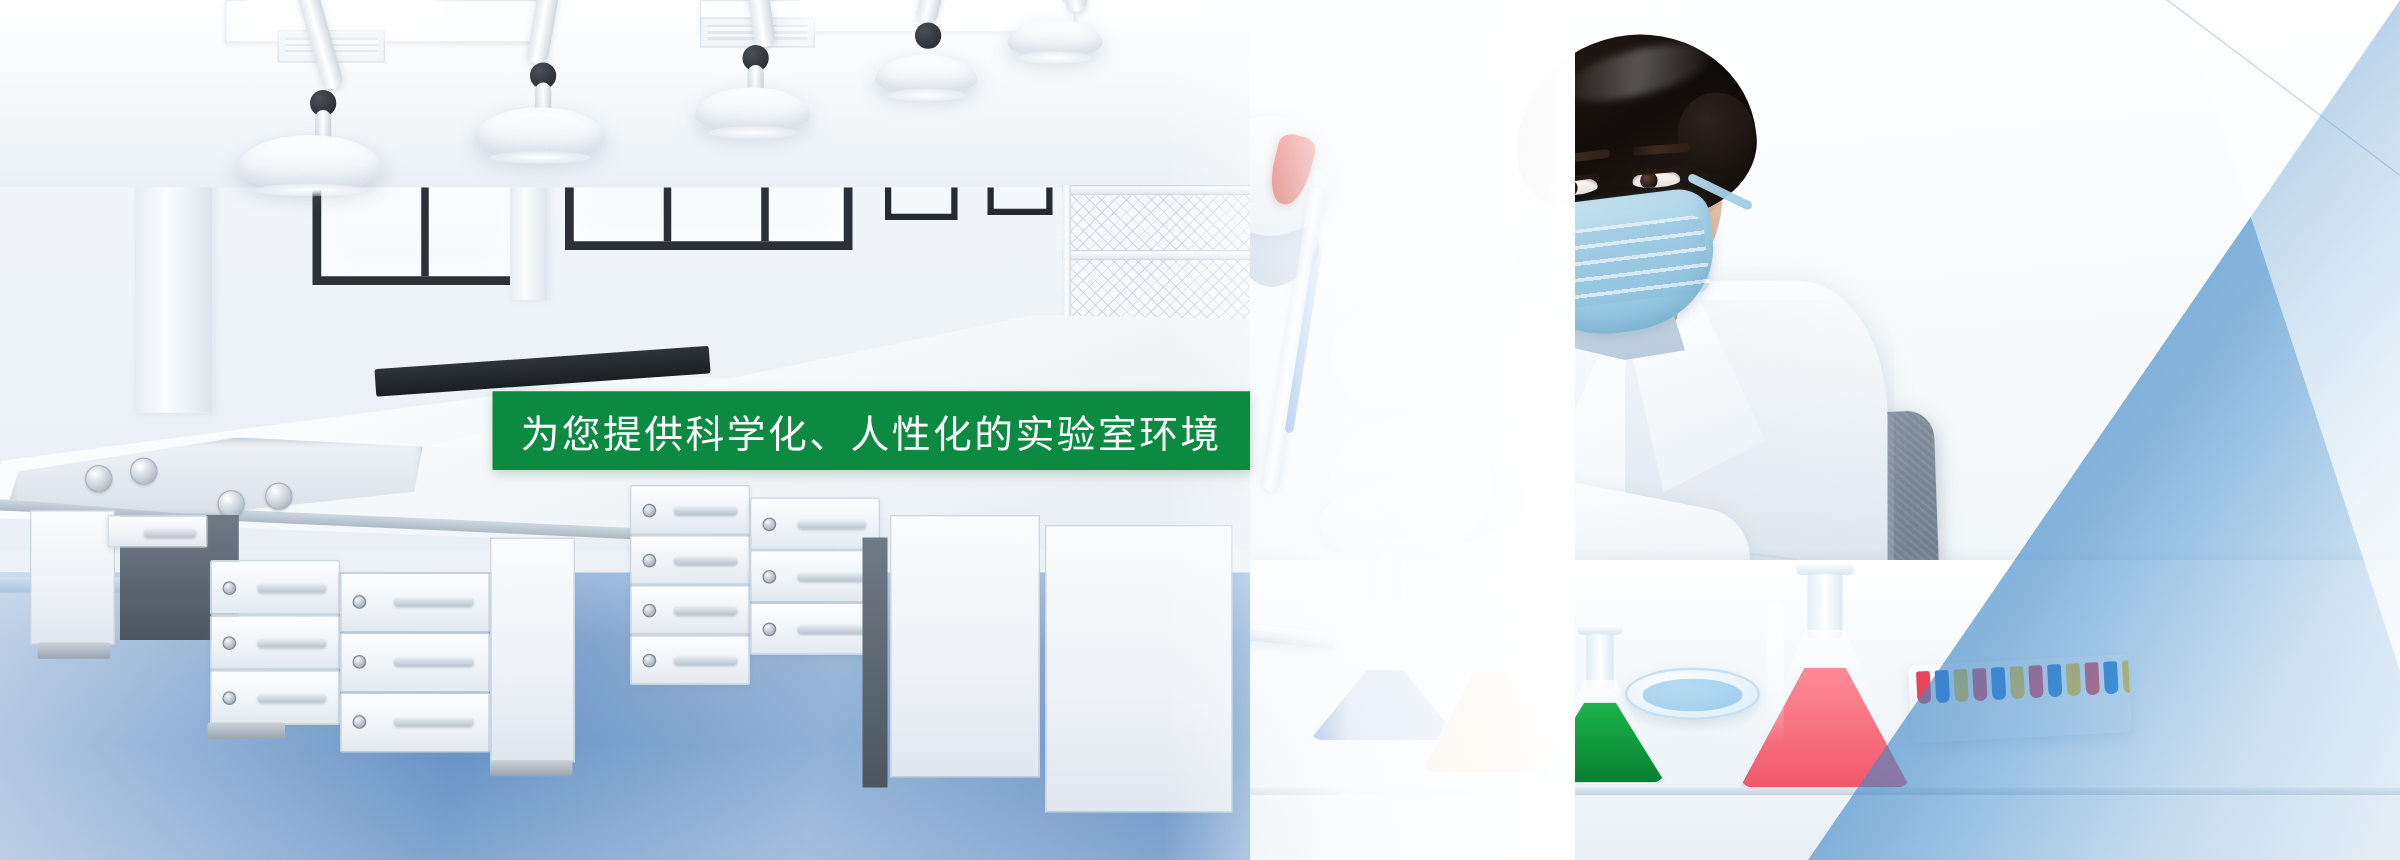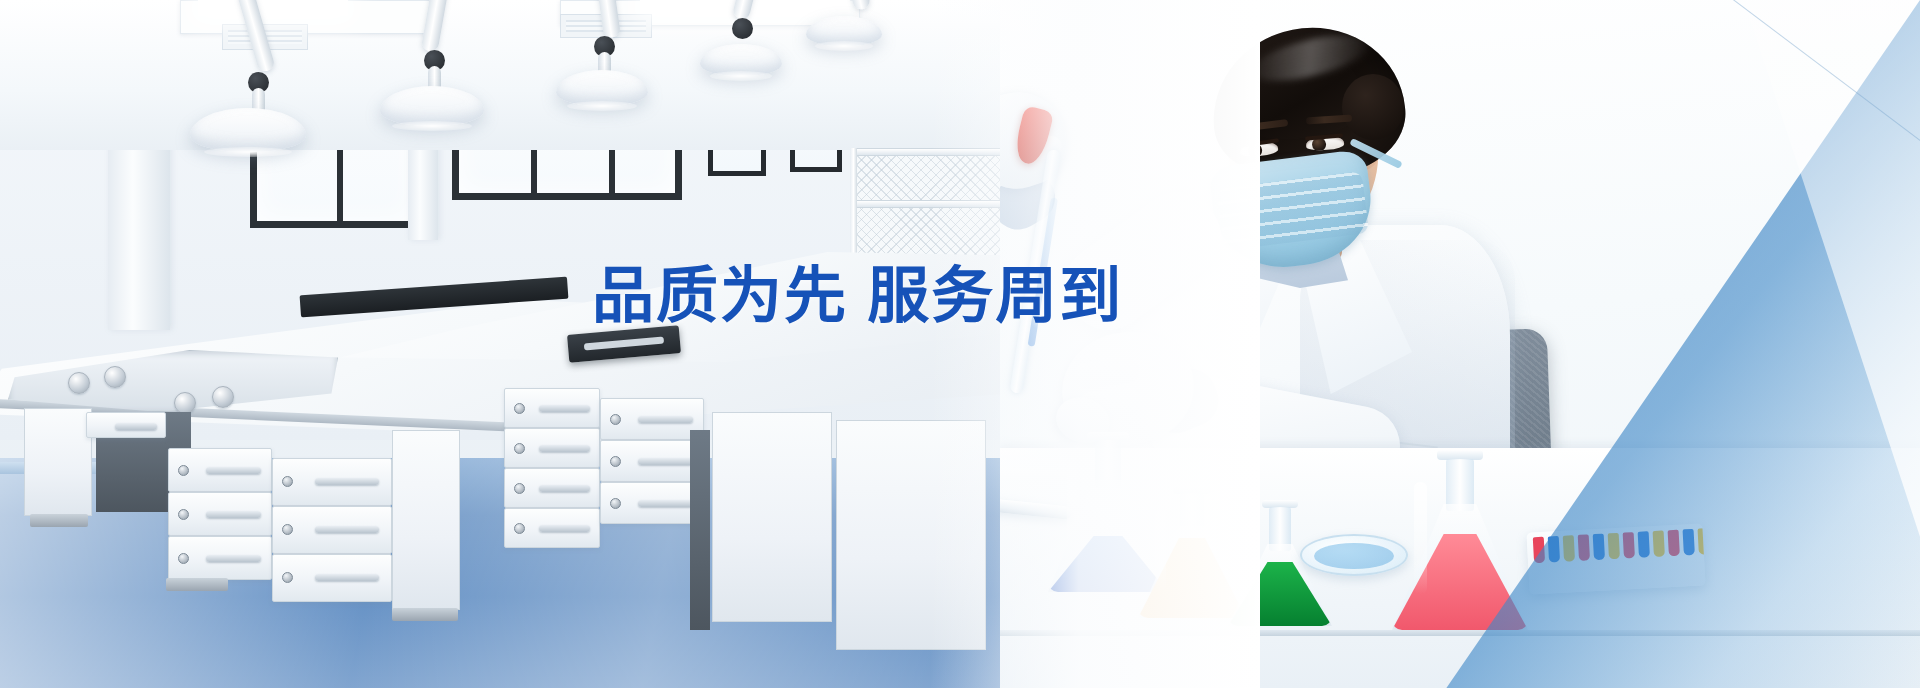--- a/index.html
+++ b/index.html
@@ -797,17 +797,19 @@
     <div class="wedge"></div>
     <div class="wedge2"></div>
     <div class="wedge-line"></div>
   </div>
 
   <div class="seam"></div>
 
   <div class="overlay">
 
 
-    <div class="headline">品质为先 服务周到</div>
-
+
+    <div class="ribbon">
+      <span class="ribbon-text">为您提供科学化、人性化的实验室环境</span>
+    </div>
   </div>
 
 </div>
 
 </body></html>

